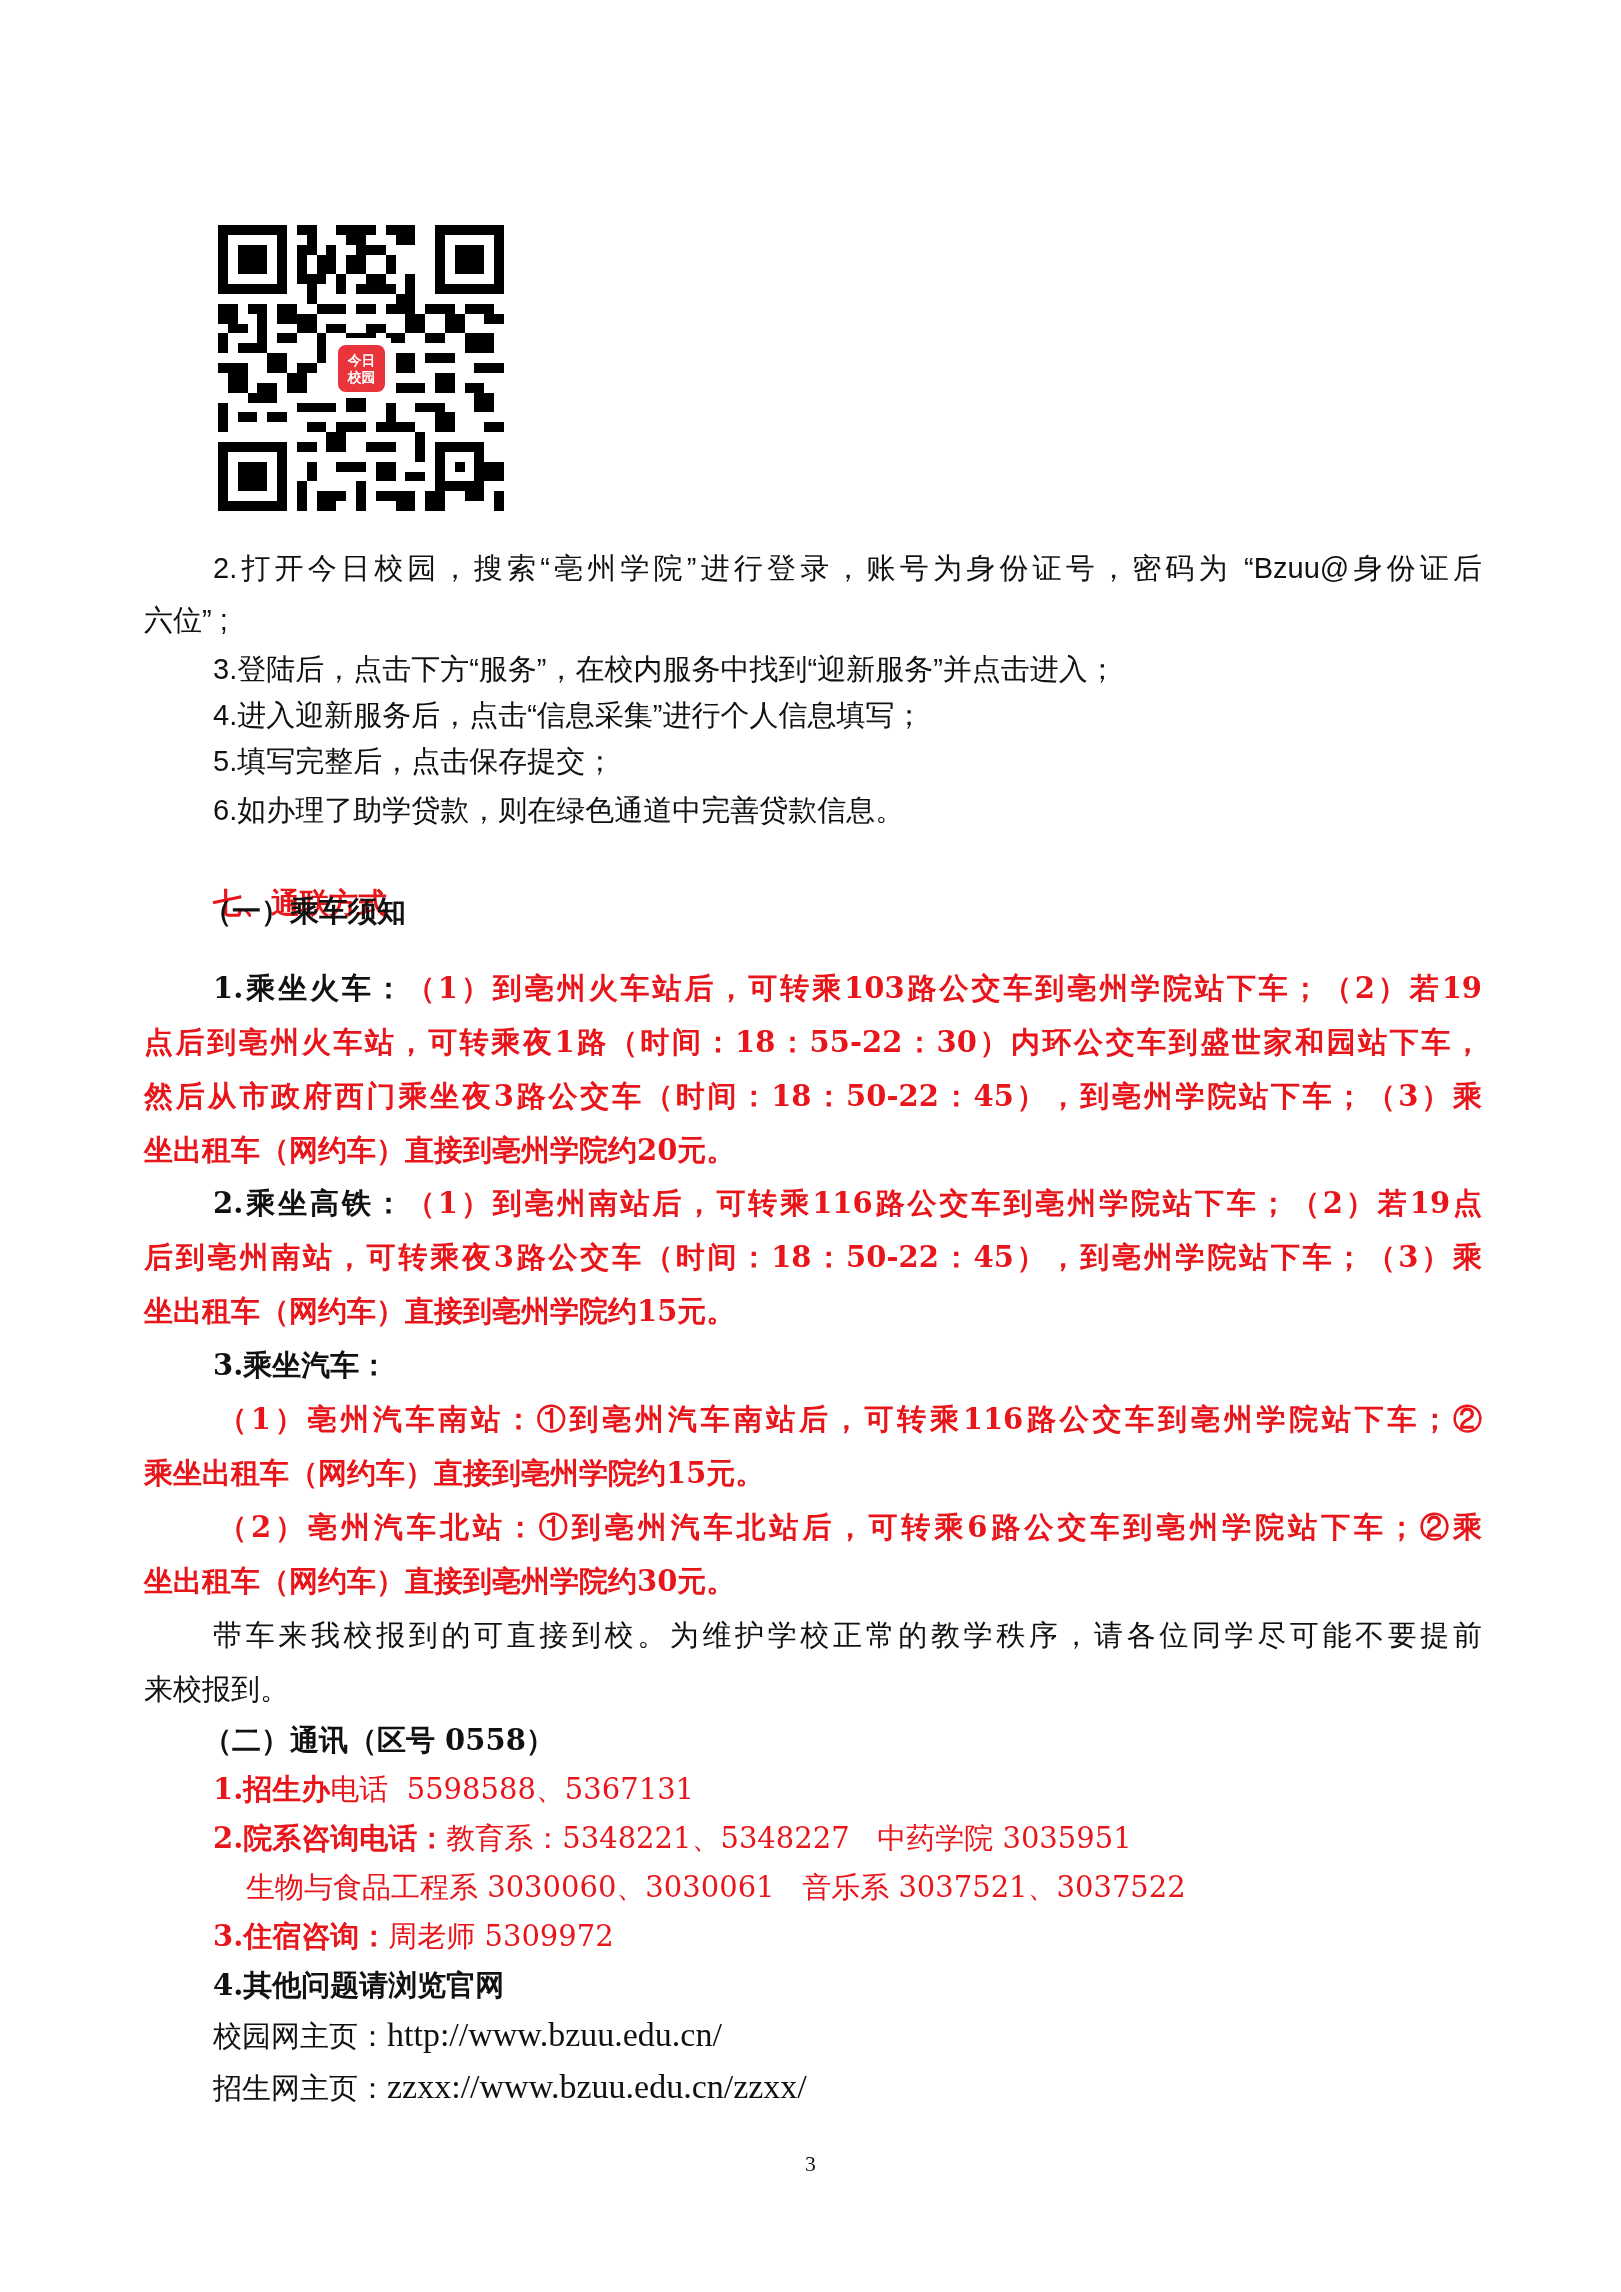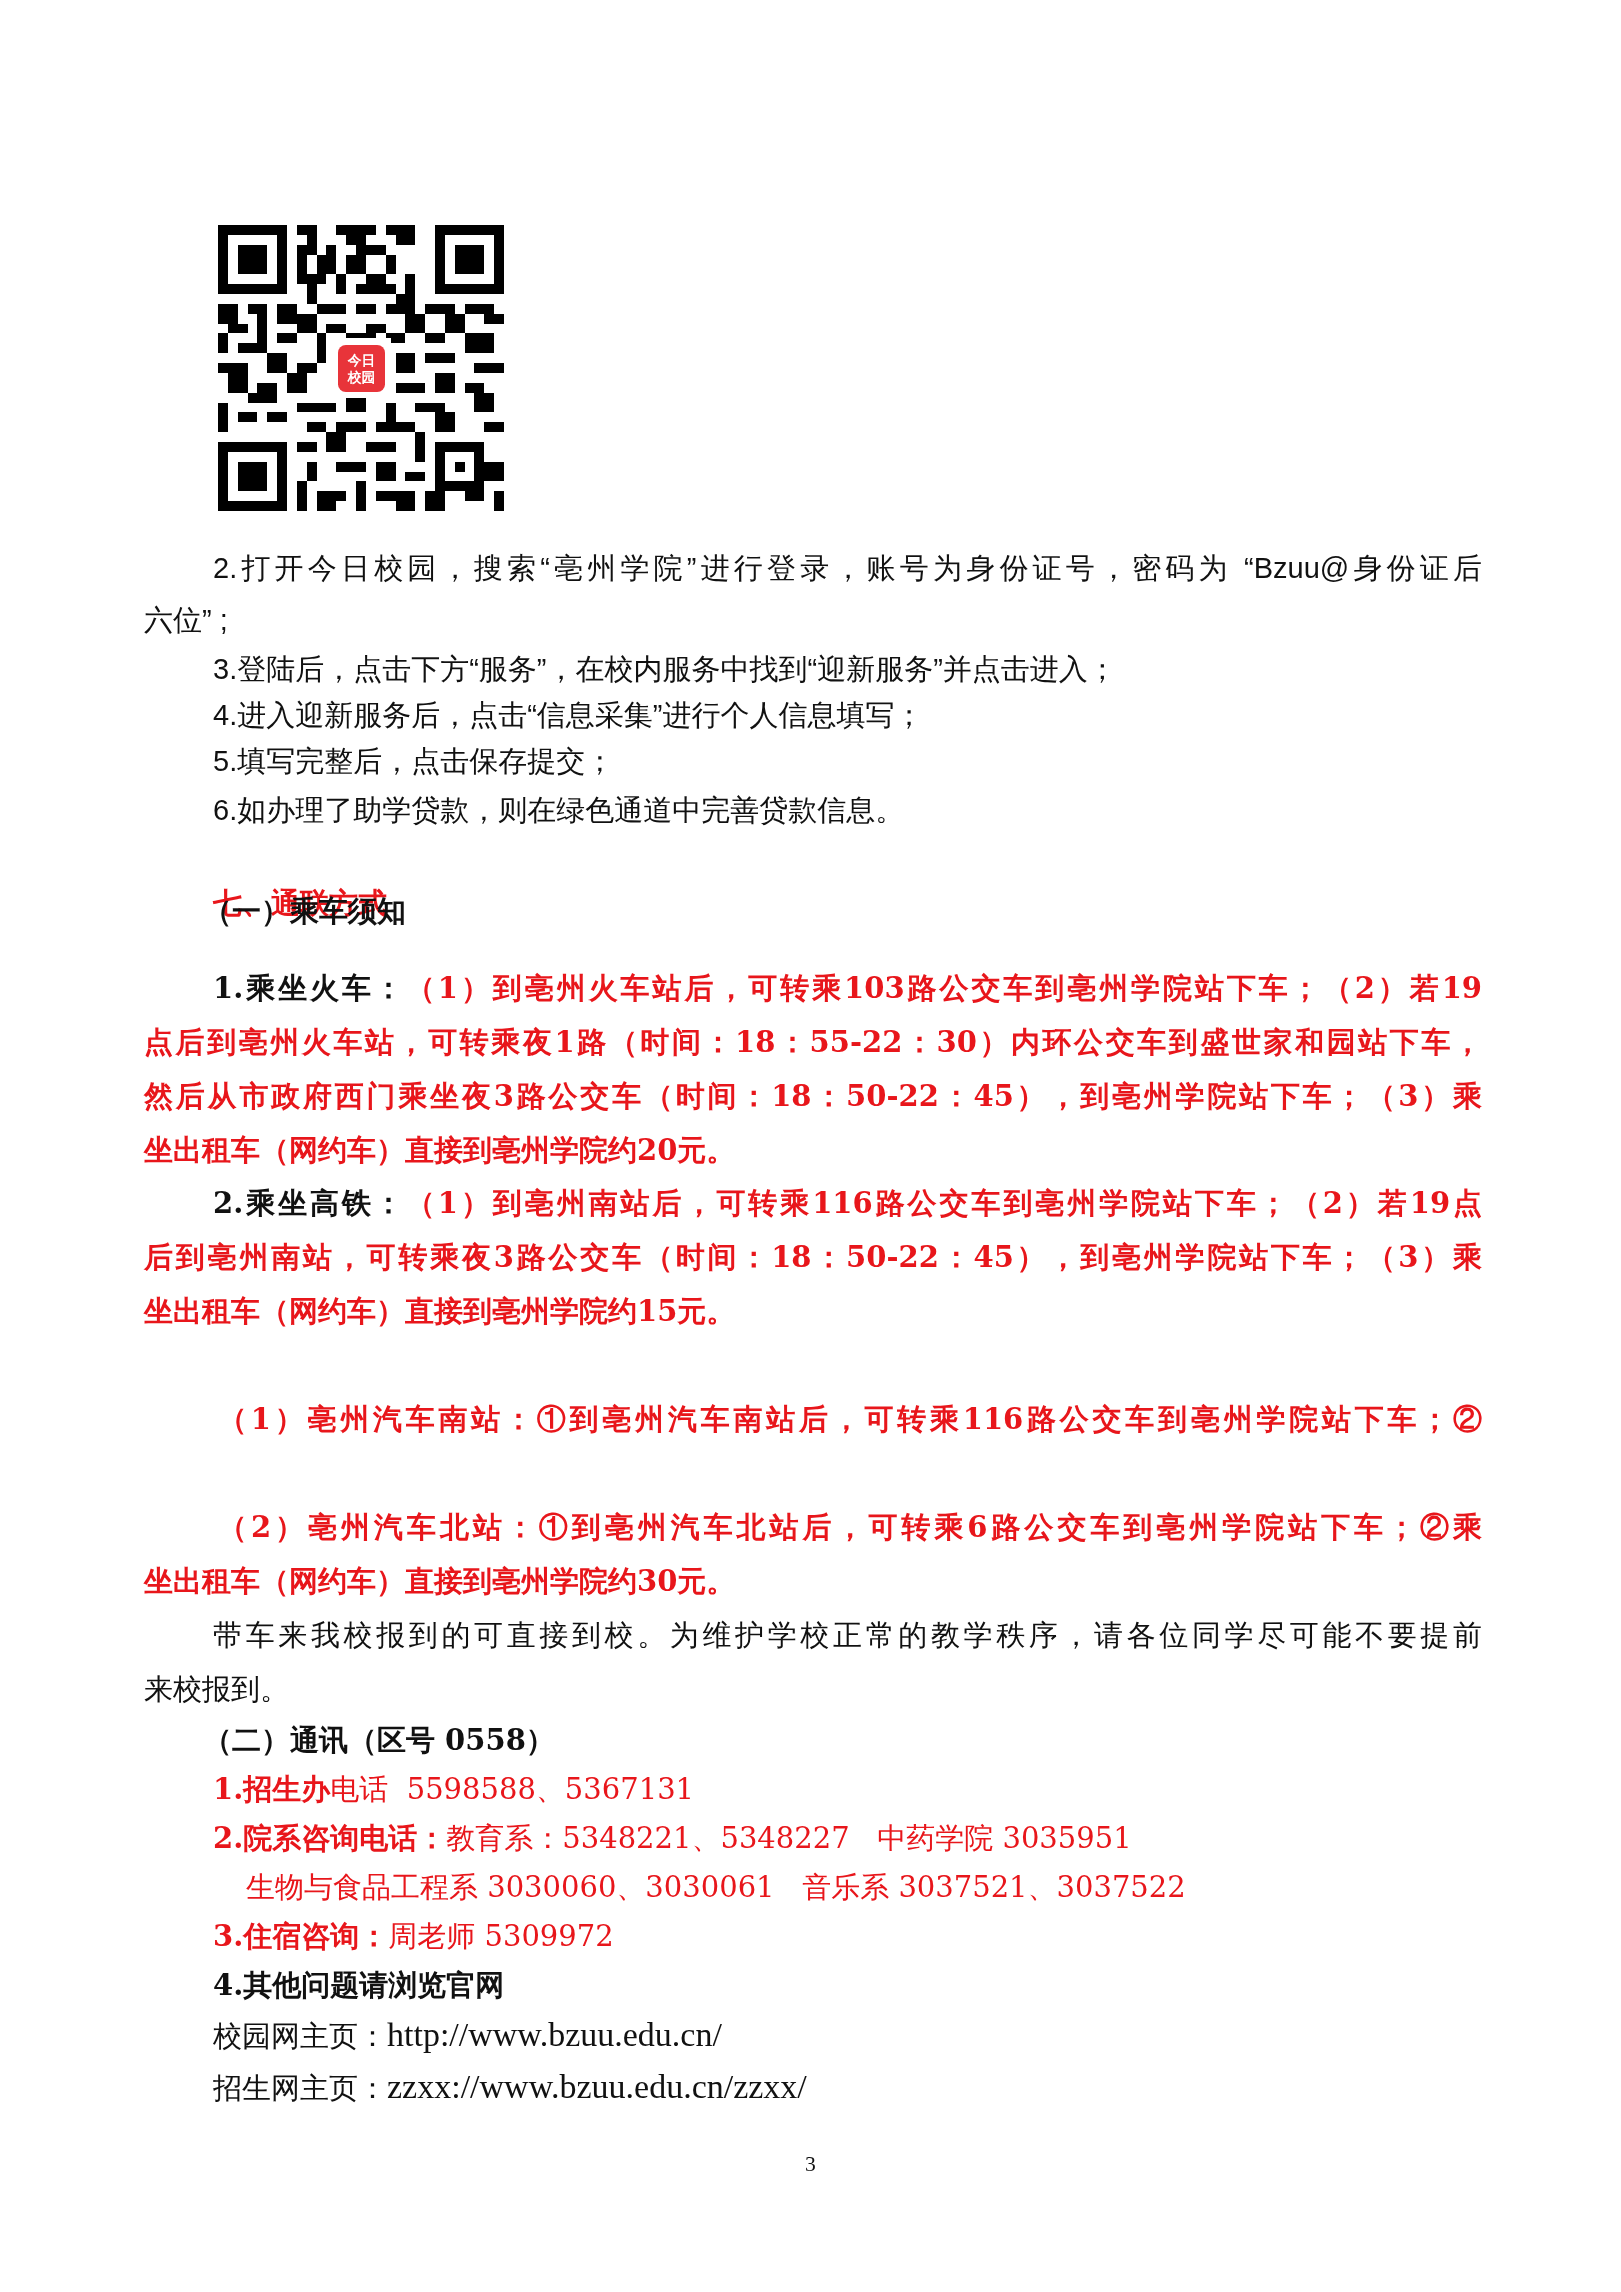--- a/index.html
+++ b/index.html
@@ -160,21 +160,23 @@
   <div class="line serif red bold justify" style="top:1003px;">点后到亳州火车站，可转乘夜1路（时间：18：55-22：30）内环公交车到盛世家和园站下车，</div>
   <div class="line serif red bold justify" style="top:1057px;">然后从市政府西门乘坐夜3路公交车（时间：18：50-22：45），到亳州学院站下车；（3）乘</div>
   <div class="line serif red bold" style="top:1111px;">坐出租车（网约车）直接到亳州学院约20元。</div>
 
   <div class="line serif indent justify bold" style="top:1164px;">
     <span class="black">2.乘坐高铁：</span><span class="red">（1）到亳州南站后，可转乘116路公交车到亳州学院站下车；（2）若19点</span>
   </div>
   <div class="line serif red bold justify" style="top:1218px;">后到亳州南站，可转乘夜3路公交车（时间：18：50-22：45），到亳州学院站下车；（3）乘</div>
   <div class="line serif red bold" style="top:1272px;">坐出租车（网约车）直接到亳州学院约15元。</div>
 
+  <div class="line serif indent bold" style="top:1326px;">3.乘坐汽车：</div>
   <div class="line serif red bold justify" style="top:1380px; padding-left:74px; box-sizing:border-box;">（1）亳州汽车南站：①到亳州汽车南站后，可转乘116路公交车到亳州学院站下车；②</div>
+  <div class="line serif red bold" style="top:1434px;">乘坐出租车（网约车）直接到亳州学院约15元。</div>
   <div class="line serif red bold justify" style="top:1488px; padding-left:74px; box-sizing:border-box;">（2）亳州汽车北站：①到亳州汽车北站后，可转乘6路公交车到亳州学院站下车；②乘</div>
   <div class="line serif red bold" style="top:1542px;">坐出租车（网约车）直接到亳州学院约30元。</div>
 
   <div class="line serif indent justify" style="top:1596px;">带车来我校报到的可直接到校。为维护学校正常的教学秩序，请各位同学尽可能不要提前</div>
   <div class="line serif" style="top:1650px;">来校报到。</div>
 
   <div class="line serif bold" style="top:1701px; padding-left:59px; box-sizing:border-box;">（二）通讯（区号 0558）</div>
   <div class="line serif indent red" style="top:1750px;">
     <span class="bold">1.招生办</span><span style="white-space:pre;">电话  5598588、5367131</span>
   </div>

